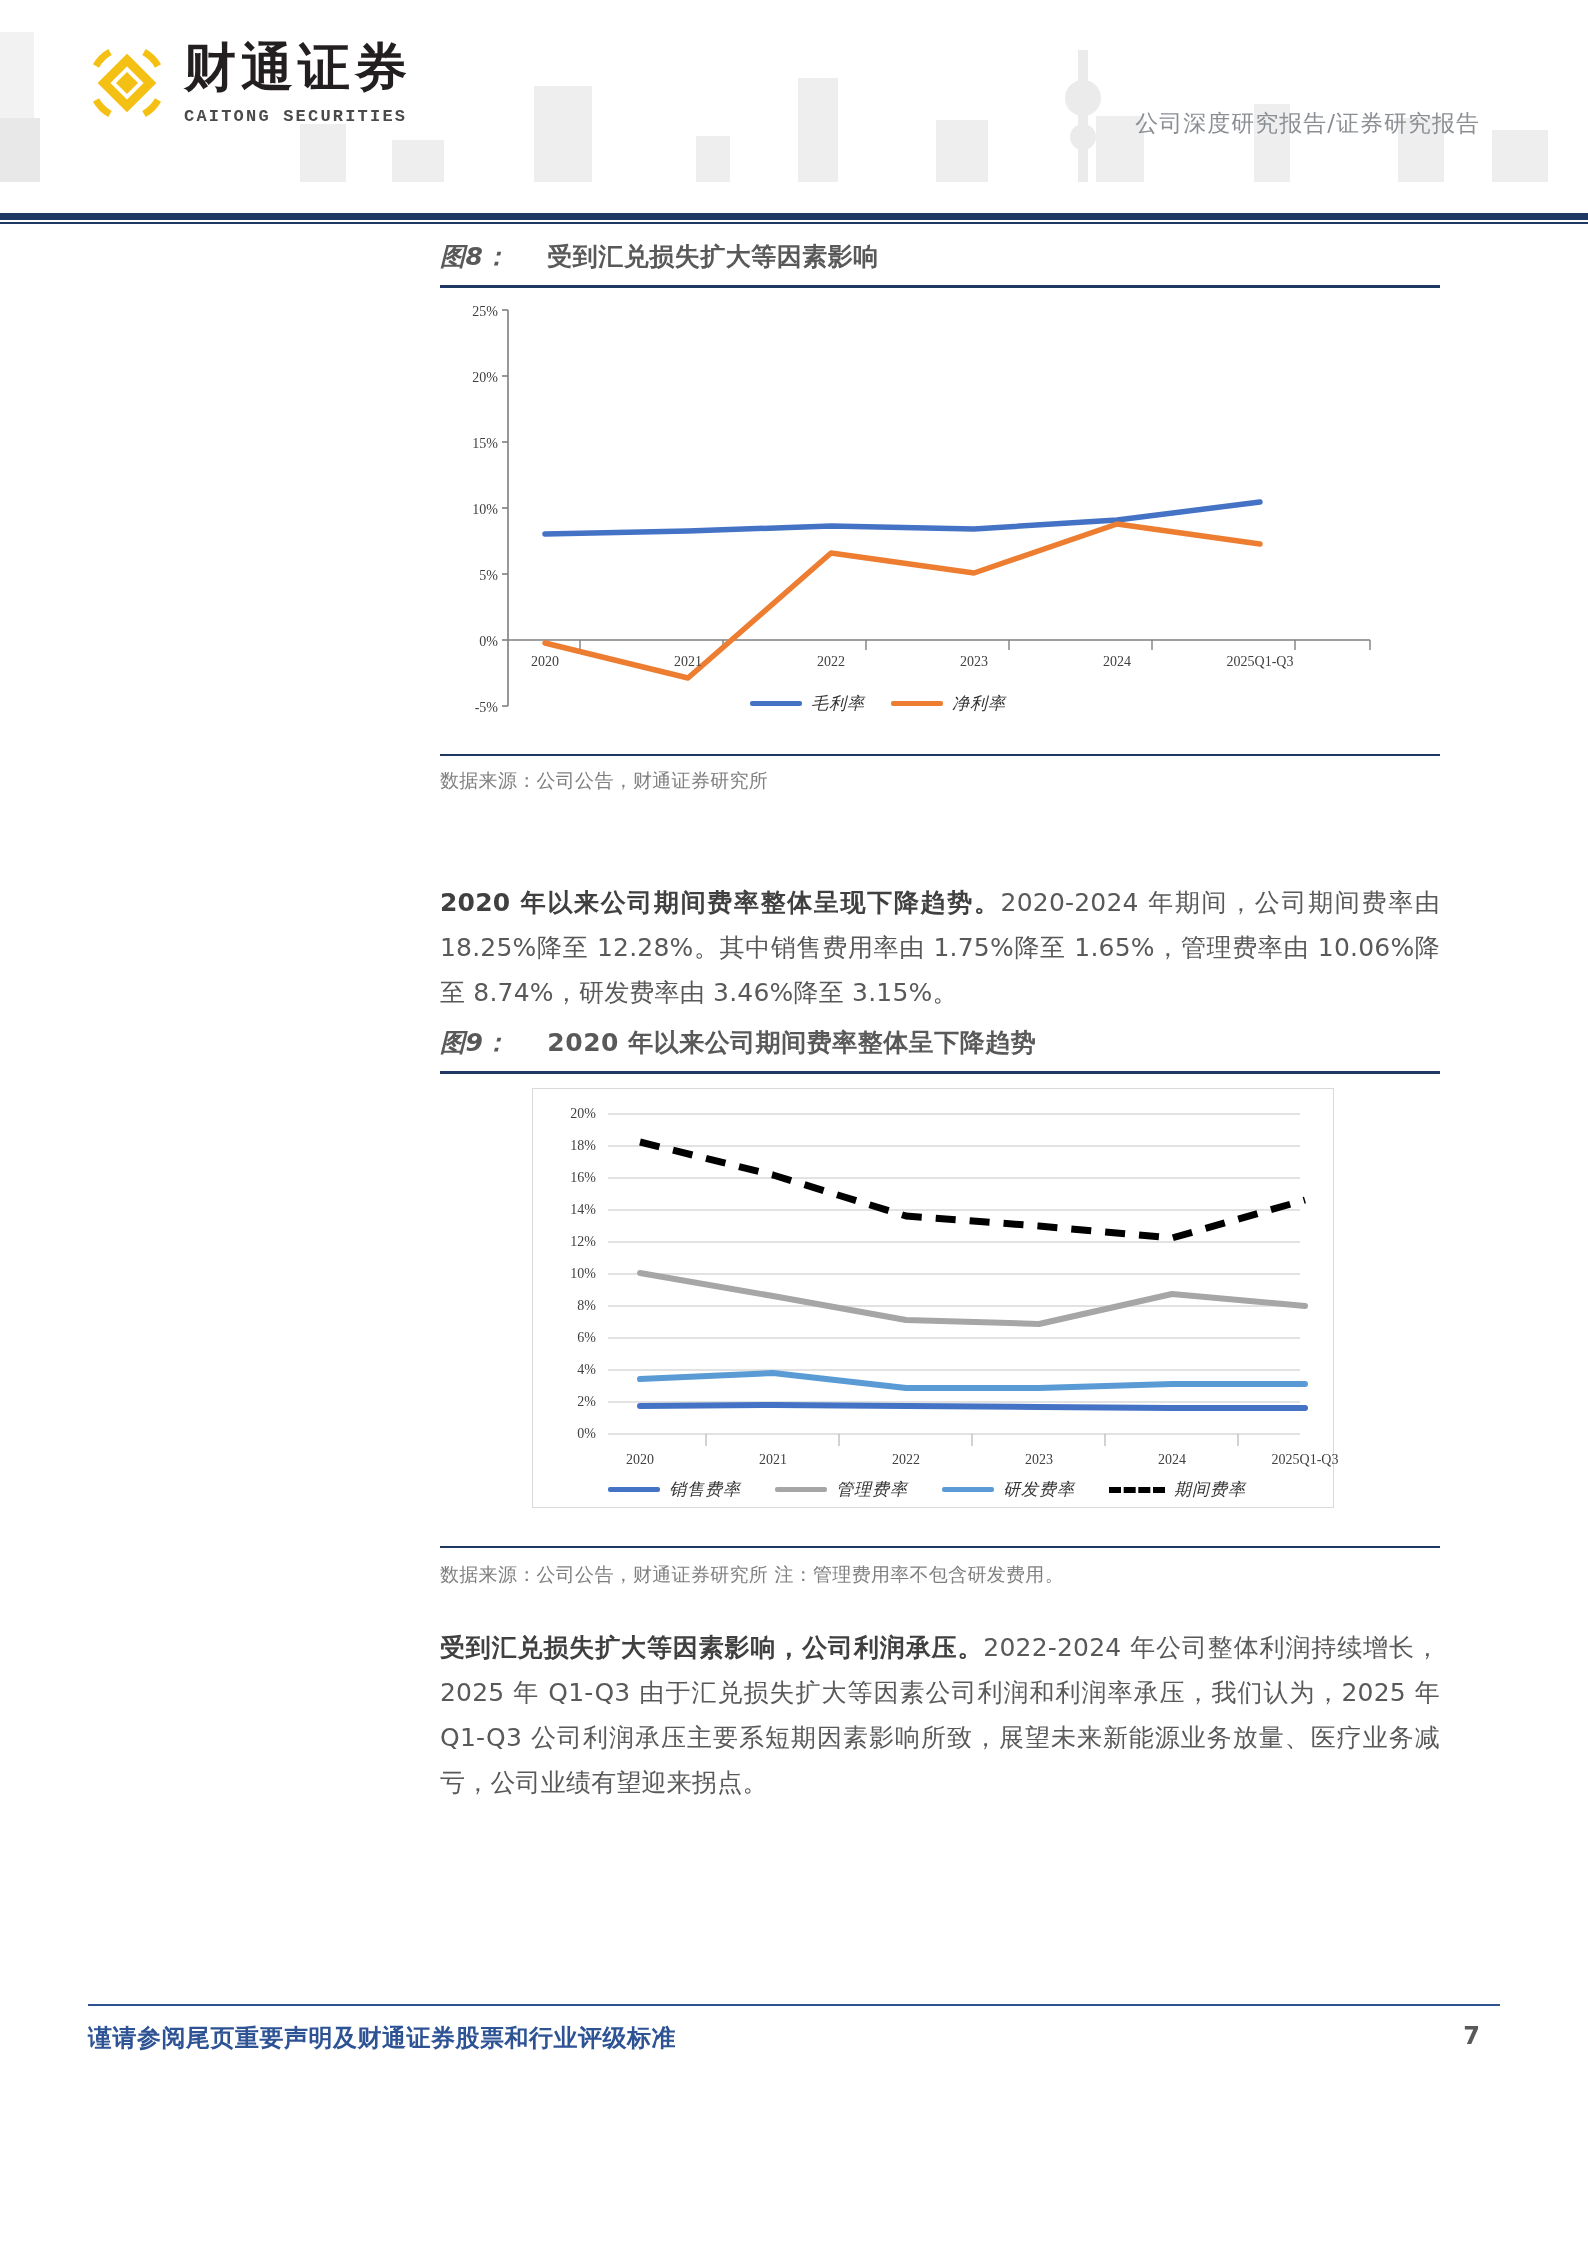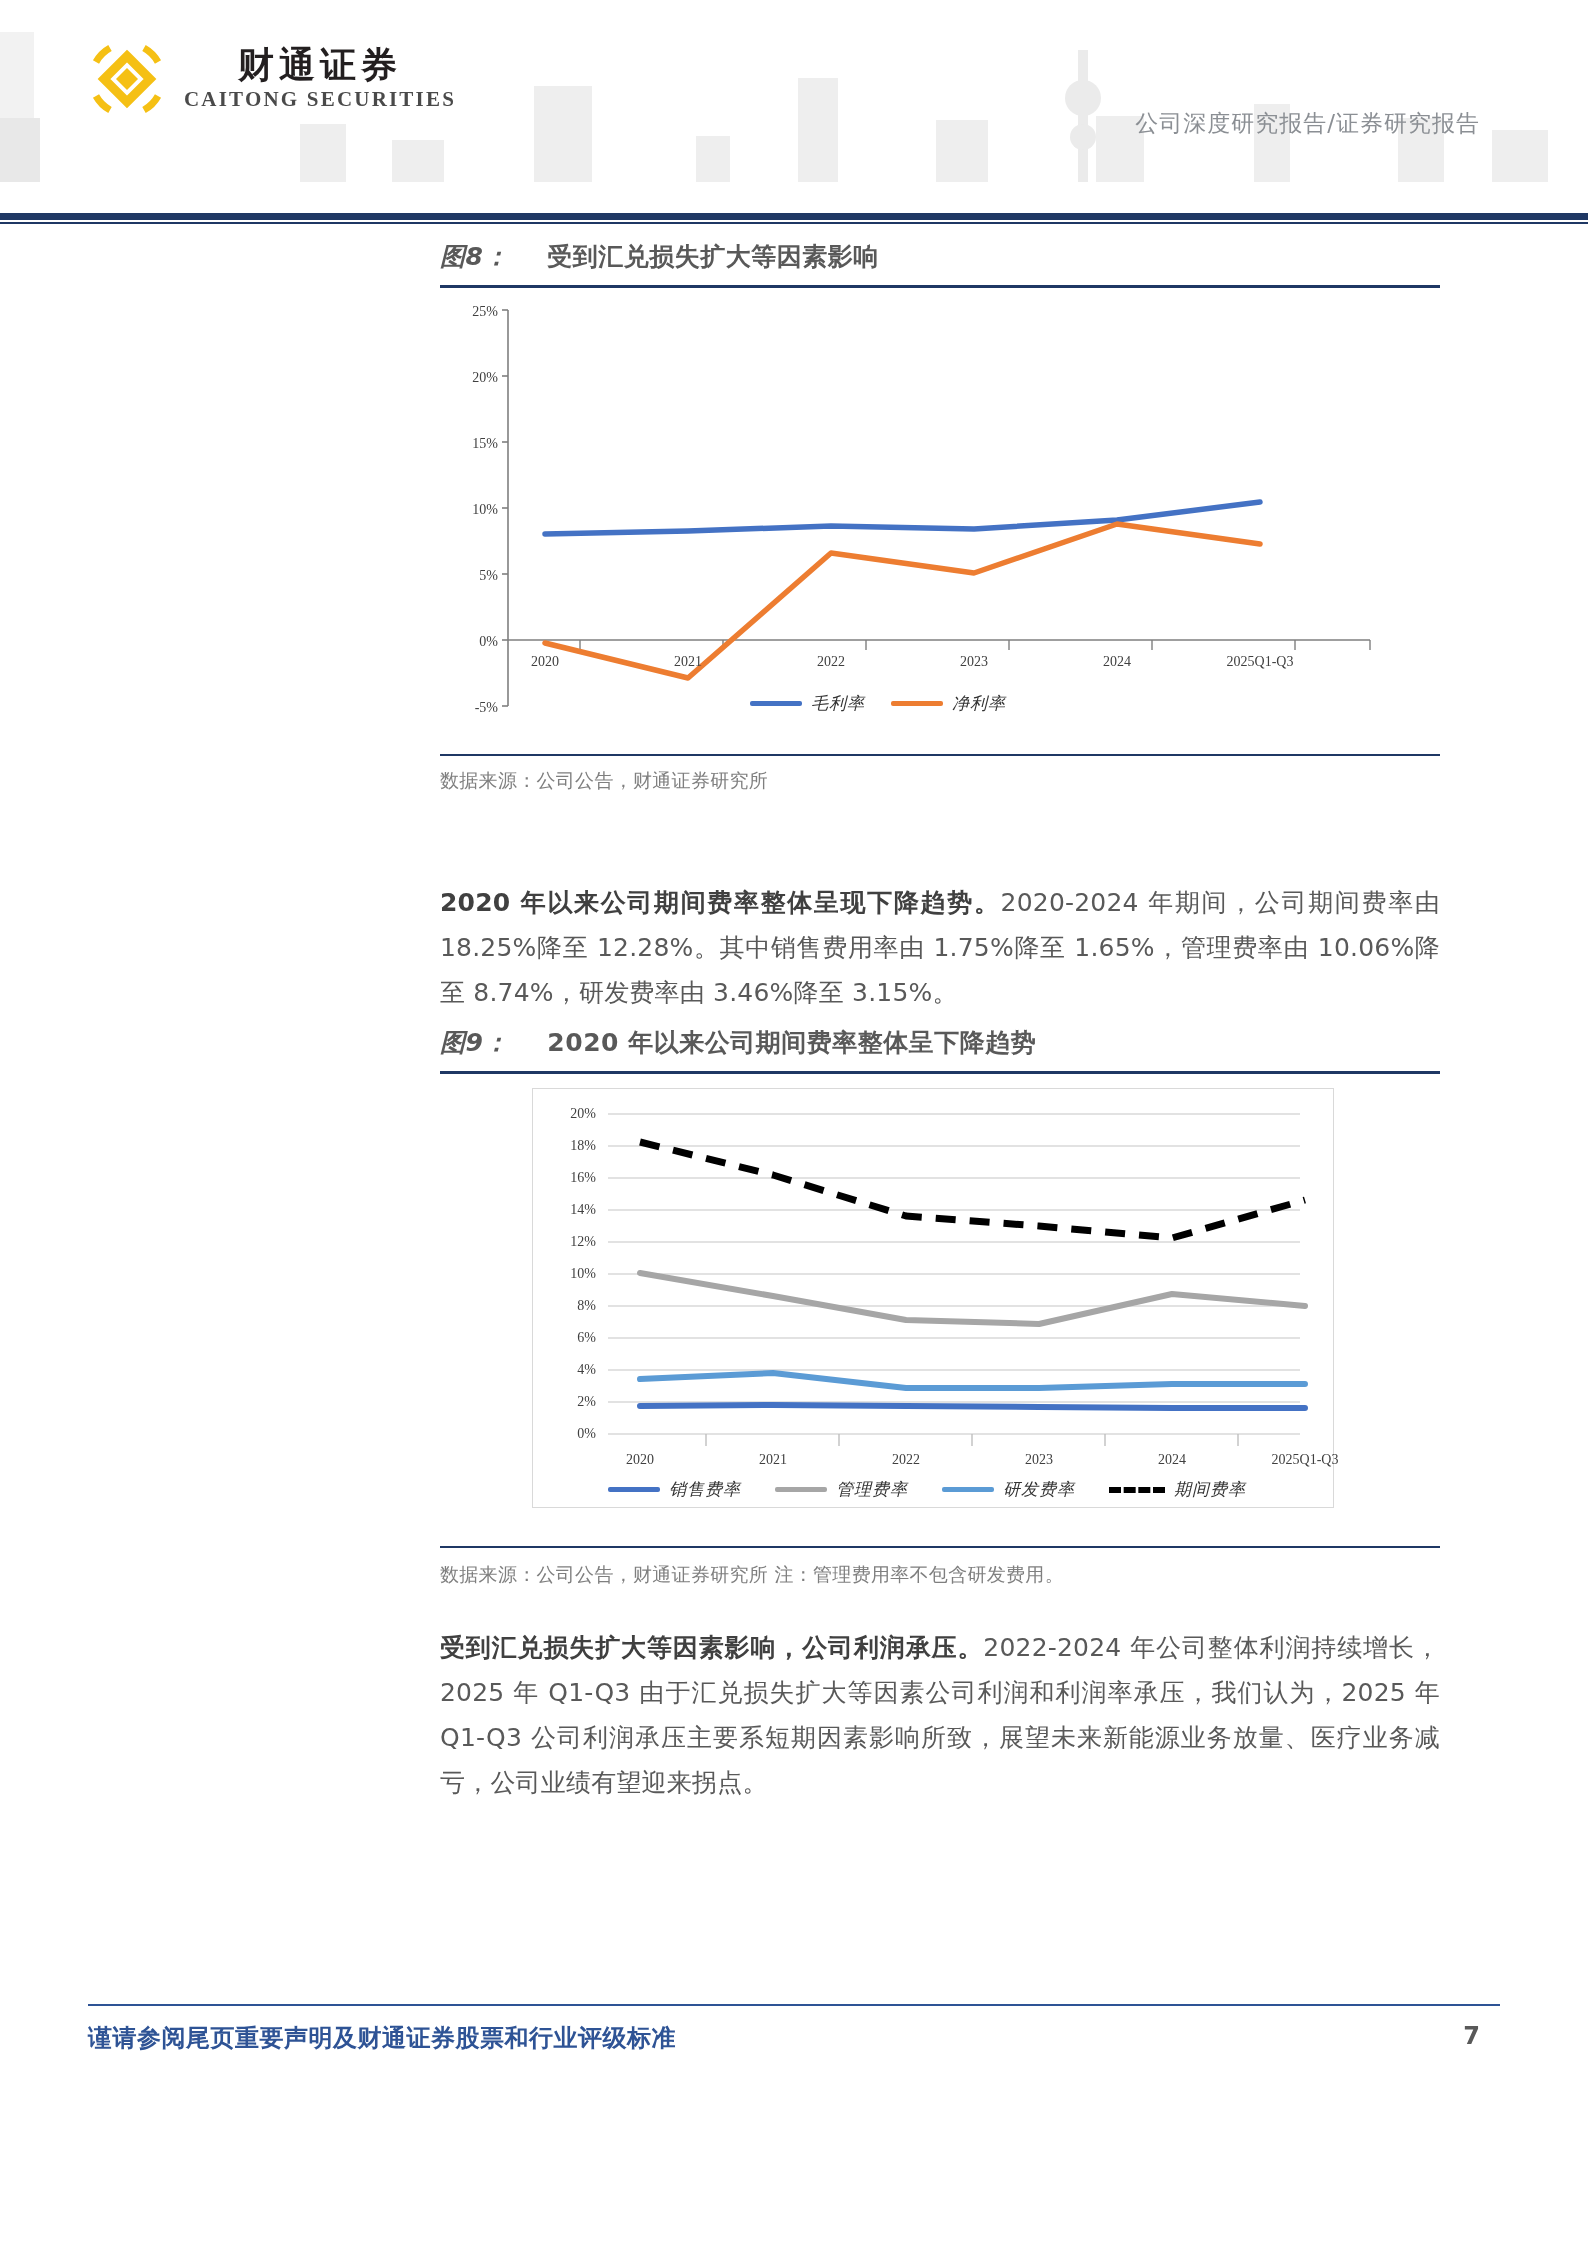--- a/index.html
+++ b/index.html
@@ -29,26 +29,26 @@
 
   .logo-wrap{
     position:absolute;left:88px;top:40px;
     display:flex;align-items:center;gap:18px;
   }
   .logo-mark{
     position:relative;width:78px;height:78px;flex:0 0 78px;
   }
   .logo-text{display:flex;flex-direction:column;justify-content:center;}
   .logo-cn{
-    font-size:36px;font-weight:700;letter-spacing:5px;color:#231f20;
-    font-family:"DejaVu Sans","Liberation Sans",sans-serif;line-height:1.05;text-align:center;
+    font-size:52px;font-weight:700;letter-spacing:5px;color:#231f20;
+    font-family:"DejaVu Sans","Liberation Sans",sans-serif;line-height:1.05;
   }
   .logo-en{
-    font-size:21px;letter-spacing:2.2px;color:#4a4a4a;margin-top:4px;
-    font-family:Liberation Serif, serif;font-weight:600;
+    font-size:17px;letter-spacing:2.2px;color:#4a4a4a;margin-top:12px;
+    font-family:Liberation Mono, monospace;font-weight:600;
   }
   .header-right{
     position:absolute;right:108px;top:108px;
     font-size:23px;color:#8b8f94;letter-spacing:1px;
     font-family:"DejaVu Sans","Liberation Sans",sans-serif;
     text-align:center;
   }
   .header-rule{
     position:absolute;left:0;top:213px;width:1588px;height:7px;background:#1f3864;
   }

